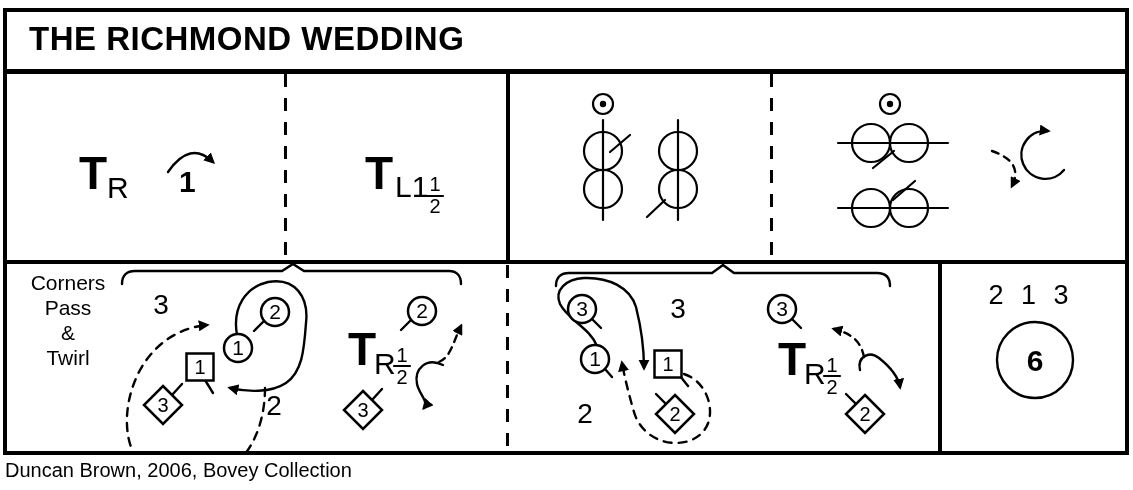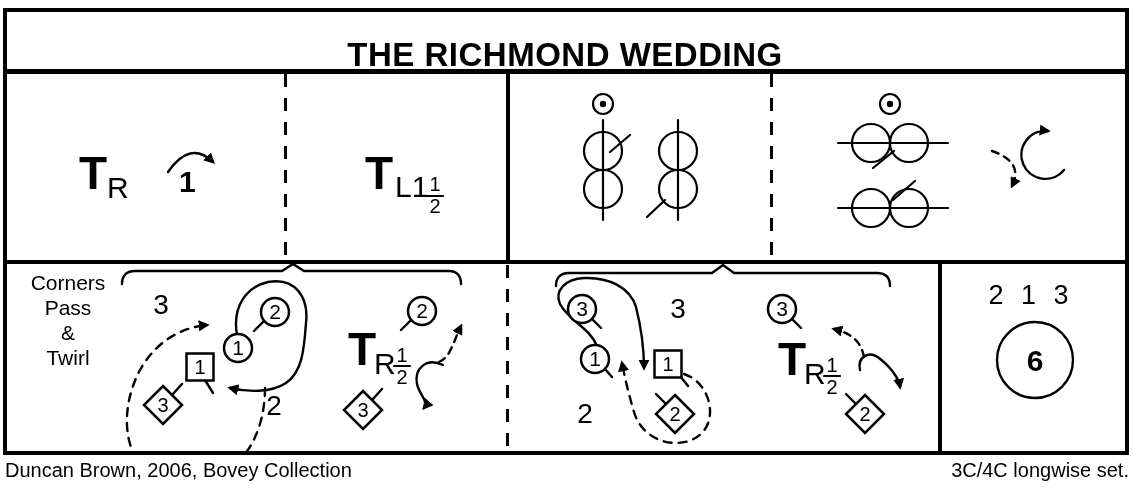--- a/index.html
+++ b/index.html
@@ -4,22 +4,22 @@
 <style>
   html,body{margin:0;padding:0;background:#fff;}
   #stage{position:relative;width:1133px;height:490px;background:#fff;overflow:hidden;
          font-family:"Liberation Sans",sans-serif;color:#000;}
   .outer{position:absolute;left:3px;top:8px;width:1126px;height:447px;
          border:4px solid #000;box-sizing:border-box;}
   .hline{position:absolute;background:#000;}
   .vsolid{position:absolute;background:#000;}
   .vdash{position:absolute;width:3px;
          background:repeating-linear-gradient(180deg,#000 0 13px,transparent 13px 24px);}
-  .hdr{position:absolute;left:3px;top:24px;width:1126px;height:61px;box-sizing:border-box;
-       display:flex;align-items:center;justify-content:center;padding:0 28px 0 26px;}
+  .hdr{position:absolute;left:3px;top:8px;width:1126px;height:61px;box-sizing:border-box;
+       display:flex;align-items:center;justify-content:flex-start;padding:0 28px 0 26px;}
   .hdr .ttl{font-size:33px;font-weight:bold;letter-spacing:.5px;}
   .hdr .code{font-size:33px;font-weight:bold;}
   .ftr{position:absolute;left:0;top:459px;width:1133px;display:flex;
        justify-content:space-between;padding:0 4px 0 5px;box-sizing:border-box;
        font-size:20px;}
   .cell{position:absolute;}
   svg text{font-family:"Liberation Sans",sans-serif;fill:#000;}
   .st{stroke:#000;stroke-width:2.4;fill:none;stroke-linecap:round;}
   .thin{stroke:#000;stroke-width:2.2;fill:none;stroke-linecap:round;}
   .mk{stroke:#000;stroke-width:2.5;fill:#fff;}
@@ -183,16 +183,15 @@
   </svg>
 
   <svg class="cell" style="left:940px;top:262px" width="189" height="193" viewBox="0 0 189 193">
     <text class="ord" x="91" y="42">2 1 3</text>
     <circle class="st" cx="95" cy="98" r="38"></circle>
     <text class="six" x="95" y="109">6</text>
   </svg>
 
   <div class="ftr">
     <span>Duncan Brown, 2006, Bovey Collection</span>
-    <span>3C/4C longwise set.</span>
   </div>
 
 </div>
 
 </body></html>

